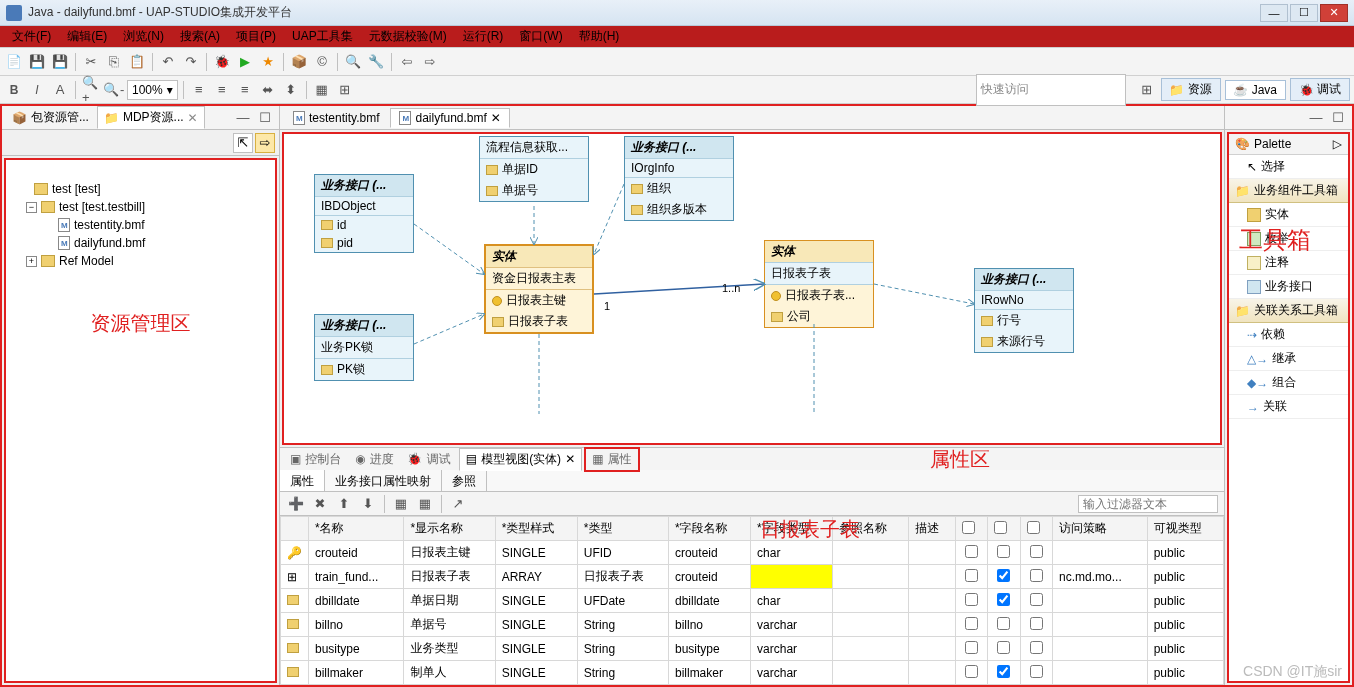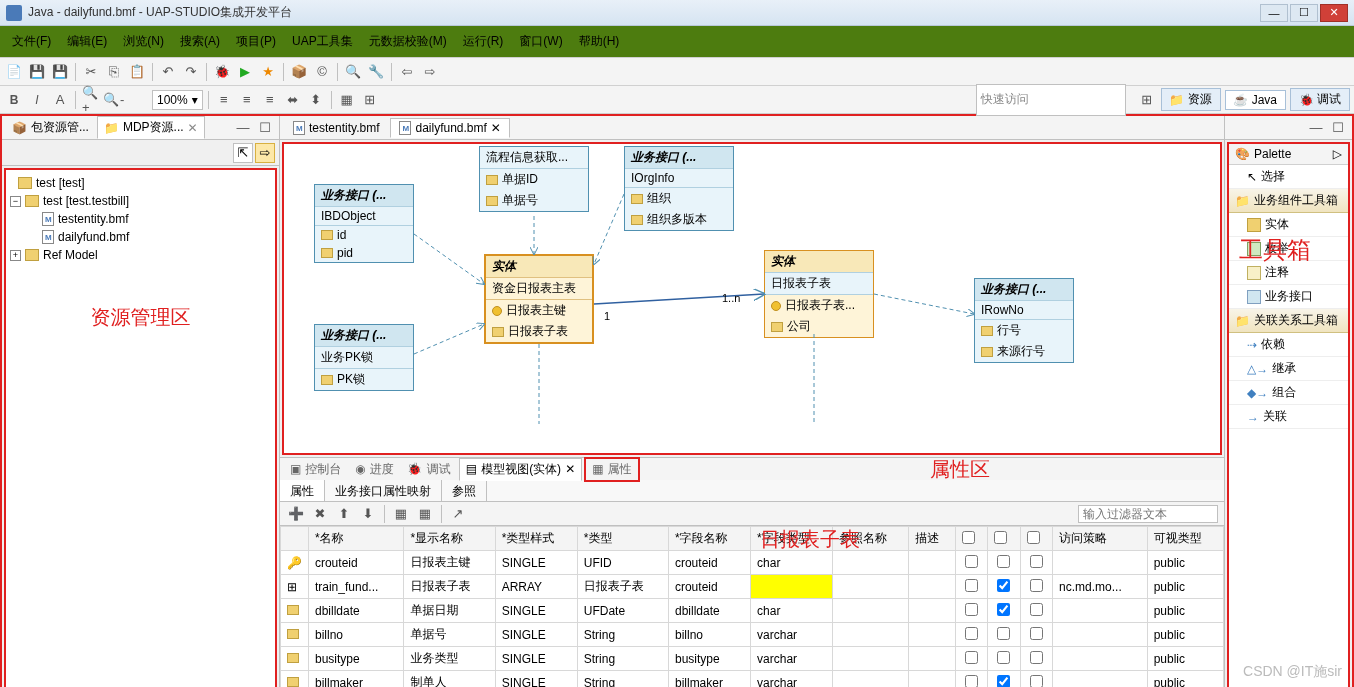--- a/index.html
+++ b/index.html
@@ -3,40 +3,40 @@
 <meta charset="utf-8">
 <style>
 * { box-sizing: border-box; margin: 0; padding: 0; font-family: "Microsoft YaHei", Tahoma, sans-serif; font-size: 12px; }
 body { background: #f0f0f0; width: 1354px; height: 687px; overflow: hidden; }
 .titlebar { height: 26px; background: linear-gradient(#e8f0f8, #d6e4f2); display: flex; align-items: center; padding: 0 6px; border-bottom: 1px solid #b8c8d8; }
 .titlebar .app-ico { width: 16px; height: 16px; background: #4a7ab8; border-radius: 2px; margin-right: 6px; }
 .titlebar .title { flex: 1; color: #333; }
 .winbtns { display: flex; gap: 2px; }
 .winbtn { width: 28px; height: 18px; background: #dde8f2; border: 1px solid #b0c0d0; display: flex; align-items: center; justify-content: center; font-size: 11px; cursor: pointer; }
 .winbtn.close { background: #d04038; color: #fff; border-color: #a03028; }
-.menubar { height: 32px; background: #4d7c0f; display: flex; align-items: center; padding: 0 4px; border-bottom: 1px solid #d0d0d0; }
+.menubar { height: 22px; background: #b91c1c; display: flex; align-items: center; padding: 0 4px; border-bottom: 1px solid #d0d0d0; }
 .menubar .menu-item { padding: 2px 8px; cursor: pointer; }
 .toolbar-row { height: 28px; background: #f4f4f4; border-bottom: 1px solid #d0d0d0; display: flex; align-items: center; padding: 0 4px; gap: 3px; }
 .tool-btn { width: 20px; height: 20px; border: 1px solid transparent; display: flex; align-items: center; justify-content: center; cursor: pointer; font-size: 13px; color: #555; }
 .tool-divider { width: 1px; height: 18px; background: #c0c0c0; margin: 0 2px; }
-.tool-combo { height: 20px; padding: 0 4px; border: 1px solid #c0c0c0; background: #fff; display: flex; align-items: center; gap: 4px; margin-left: 25px; }
+.tool-combo { height: 20px; padding: 0 4px; border: 1px solid #c0c0c0; background: #fff; display: flex; align-items: center; gap: 4px; }
 .quick-access { height: 32px; border: 1px solid #c0c0c0; background: #fff; width: 150px; padding: 0 4px; color: #888; display: flex; align-items: center; margin-left: auto; }
 .persp-area { display: flex; gap: 4px; align-items: center; margin-left: 8px; }
 .persp-btn { padding: 2px 8px; border: 1px solid #a8c0d8; background: #e4eef8; display: flex; align-items: center; gap: 4px; cursor: pointer; }
 .persp-btn .ico { width: 14px; height: 14px; }
 .body-area { display: flex; height: calc(100% - 104px); border: 2px solid #e02020; }
 .left-col { width: 278px; display: flex; flex-direction: column; border-right: 1px solid #c0c0c0; }
 .view-tabs { height: 24px; display: flex; align-items: center; background: #f4f4f4; border-bottom: 1px solid #c0c0c0; gap: 2px; padding: 0 4px; position: relative; }
 .view-tab { padding: 2px 6px; display: flex; align-items: center; gap: 4px; cursor: pointer; }
 .view-tab.active { background: #fff; border: 1px solid #c0c0c0; border-bottom: 1px solid #fff; }
 .view-tab .x { color: #888; cursor: pointer; }
 .view-toolbar { height: 26px; display: flex; align-items: center; justify-content: flex-end; padding: 0 4px; gap: 2px; border-bottom: 1px solid #c0c0c0; }
 .mini-btn { width: 20px; height: 20px; border: 1px solid #c0c0c0; background: #fff; display: flex; align-items: center; justify-content: center; cursor: pointer; font-size: 13px; }
 .mini-btn.arrow { background: #fde8a8; border-color: #d8b040; }
-.left-body { flex: 1; background: #fff; border: 2px solid #e02020; margin: 2px; padding: 4px; overflow: auto; position: relative; }
+.left-body { flex: 1; background: #fff; border: 2px solid #e02020; margin: 2px; padding: 20px; overflow: auto; position: relative; }
 .tree-row { display: flex; align-items: center; gap: 4px; padding: 2px 0; cursor: pointer; }
 .tree-indent { display: inline-block; }
 .tree-exp { width: 11px; height: 11px; border: 1px solid #888; display: inline-flex; align-items: center; justify-content: center; font-size: 9px; cursor: pointer; background: #fff; }
 .folder-ico { width: 14px; height: 12px; background: #f0d070; border: 1px solid #c0a040; }
 .file-ico { width: 12px; height: 14px; background: #fff; border: 1px solid #888; position: relative; }
 .file-ico.m::after { content: "M"; position: absolute; font-size: 8px; top: 2px; left: 2px; color: #4a7ab8; font-weight: bold; }
 .left-label { color: #e02020; font-size: 20px; text-align: center; margin-top: 40px; }
 .center-col { flex: 1; display: flex; flex-direction: column; }
 .editor-tabs { height: 24px; display: flex; align-items: center; background: #f4f4f4; padding: 0 4px; gap: 2px; border-bottom: 1px solid #c0c0c0; }
 .editor-tab { padding: 2px 8px; display: flex; align-items: center; gap: 4px; cursor: pointer; border: 1px solid transparent; }

